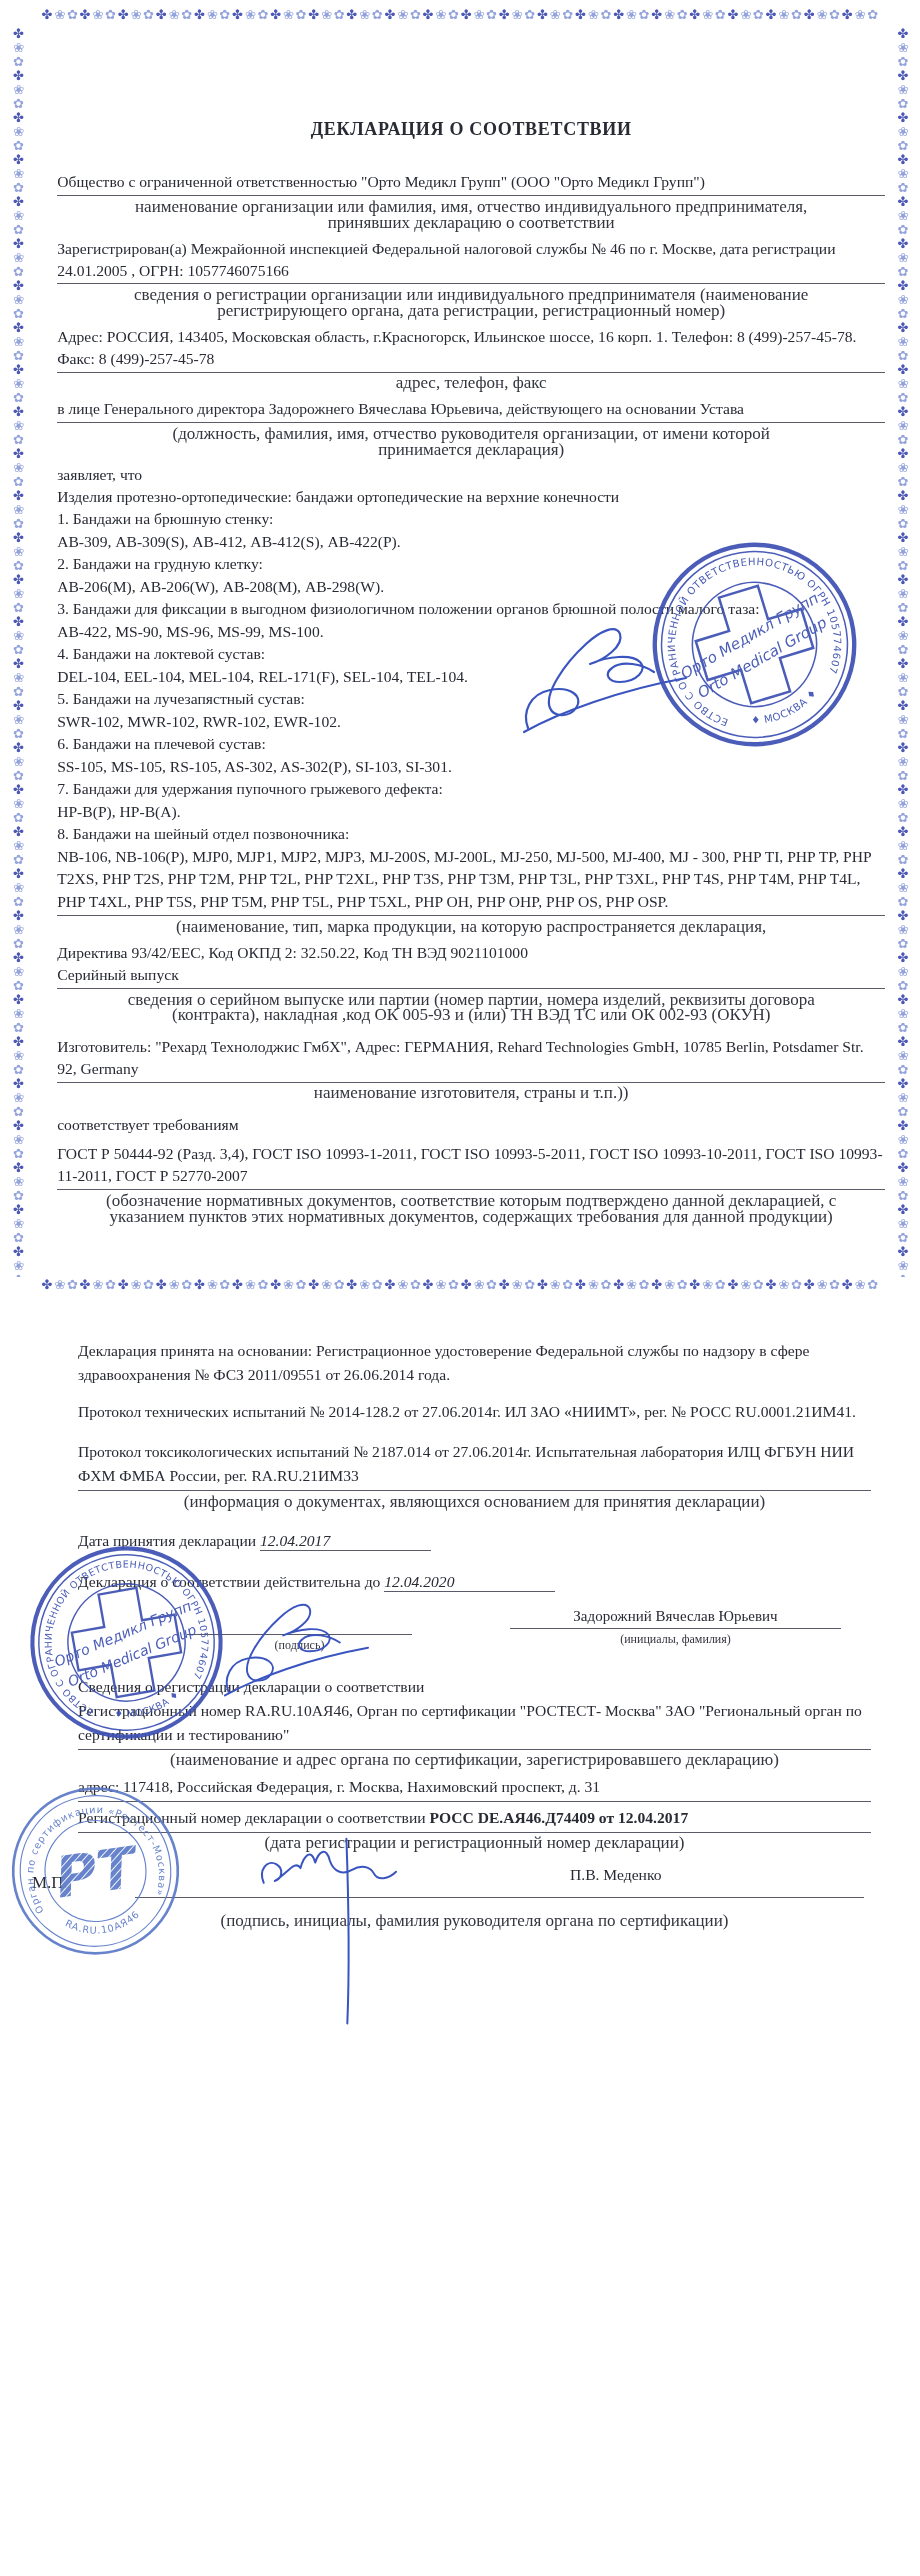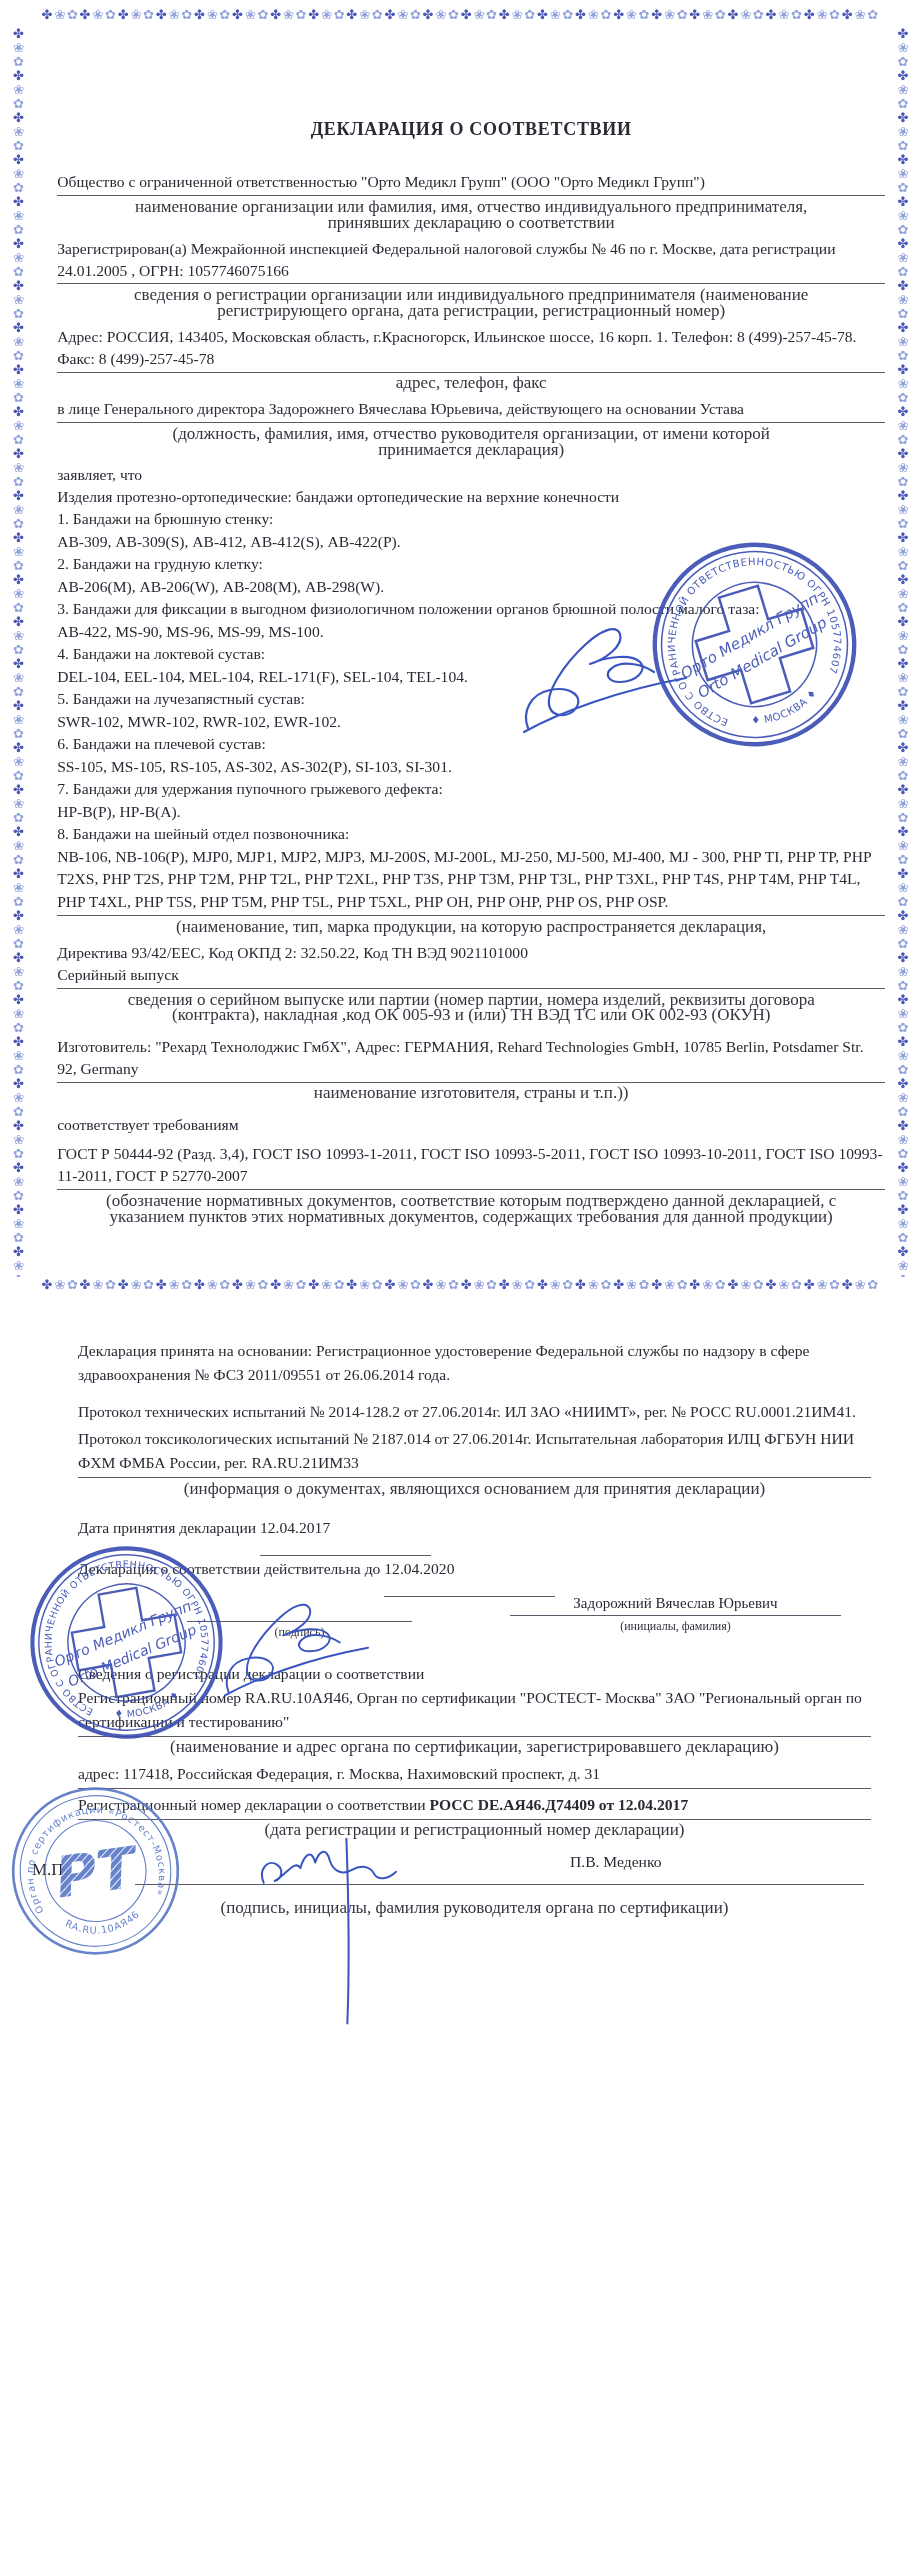--- a/index.html
+++ b/index.html
@@ -18,21 +18,21 @@
   .cert-content{position:absolute;left:48px;top:88px;width:828px;margin-top:24px;}
   .doc-title{text-align:center;font-size:18px;font-weight:bold;letter-spacing:0.7px;margin:0 0 31px 0;}
   .line{font-size:15.6px;line-height:22px;}
   .u{border-bottom:1.2px solid #5a5b68;padding-bottom:1.8px;margin-bottom:2.8px;}
   .note{font-size:17px;line-height:15.6px;text-align:center;color:#33353f;margin:1.8px auto 7.4px auto;}
   .mt8{margin-top:7.4px;} .mt14{margin-top:13px;}
   .plist .line{line-height:22.5px;}
   
   .section2{position:absolute;left:78px;top:1339px;width:793px;}
   .s2 .line{line-height:24px;}
-  .uv{border-bottom:1.2px solid #5a5b68;padding-bottom:19px;}
+  .uv{border-bottom:1.2px solid #5a5b68;padding-bottom:1px;font-style:italic;}
   .pad90{padding-right:101px;}
   .sig-row{position:relative;height:81px;}
   .sig-line{position:absolute;left:109px;top:40px;width:225px;border-top:1.2px solid #5a5b68;}
   .sig-note{position:absolute;left:109px;top:44px;width:225px;text-align:center;font-size:12px;color:#33353f;}
   .dir-block{position:absolute;left:432px;top:14.7px;width:331px;text-align:center;}
   .dir-name{font-size:15px;border-bottom:1.2px solid #5a5b68;padding-bottom:2.8px;}
   .dir-note{font-size:12px;color:#33353f;padding-top:2.8px;}
   .bold{font-weight:bold;}
   .mp-row{position:relative;height:53px;}
   .mp-label{position:absolute;left:-46px;top:14.7px;font-size:17px;}
@@ -314,21 +314,21 @@
 
     <svg class="sig" style="position:absolute;left:511px;top:609px;" width="170" height="120" viewBox="0 0 170 120">
       <path d="M8,112 C2,96 10,78 30,74 C50,70 64,80 56,92 C50,101 34,102 30,92 C24,78 44,48 66,28 C80,15 96,8 100,18 C104,30 84,44 70,48 C88,40 112,38 120,46 C128,54 116,66 100,66 C88,66 84,58 92,52 C102,44 122,48 134,56"></path>
       <path d="M4,116 C40,96 100,74 166,62"></path>
     </svg>
   </div>
 
   <div class="section2 s2">
     <div class="line">Декларация принята на основании: Регистрационное удостоверение Федеральной службы по надзору в сфере здравоохранения № ФСЗ 2011/09551 от 26.06.2014 года.</div>
     <div class="line" style="margin-top:13px">Протокол  технических испытаний № 2014-128.2 от 27.06.2014г. ИЛ ЗАО «НИИМТ», рег. № РОСС RU.0001.21ИМ41.</div>
-    <div class="line u" style="margin-top:3px">Протокол токсикологических испытаний № 2187.014 от 27.06.2014г. Испытательная лаборатория ИЛЦ ФГБУН НИИ ФХМ ФМБА России, рег. RA.RU.21ИМ33</div>
+    <div class="line u" style="margin-top:16px">Протокол токсикологических испытаний № 2187.014 от 27.06.2014г. Испытательная лаборатория ИЛЦ ФГБУН НИИ ФХМ ФМБА России, рег. RA.RU.21ИМ33</div>
     <div class="note">(информация о документах, являющихся основанием для принятия декларации)</div>
 
     <div class="line" style="margin-top:20px">
       <span>Дата принятия декларации </span><span class="uv pad90">12.04.2017</span>
     </div>
     <div class="line" style="margin-top:16.6px">
       <span>Декларация о соответствии действительна до </span><span class="uv pad90">12.04.2020</span>
     </div>
 
     <div class="sig-row">

